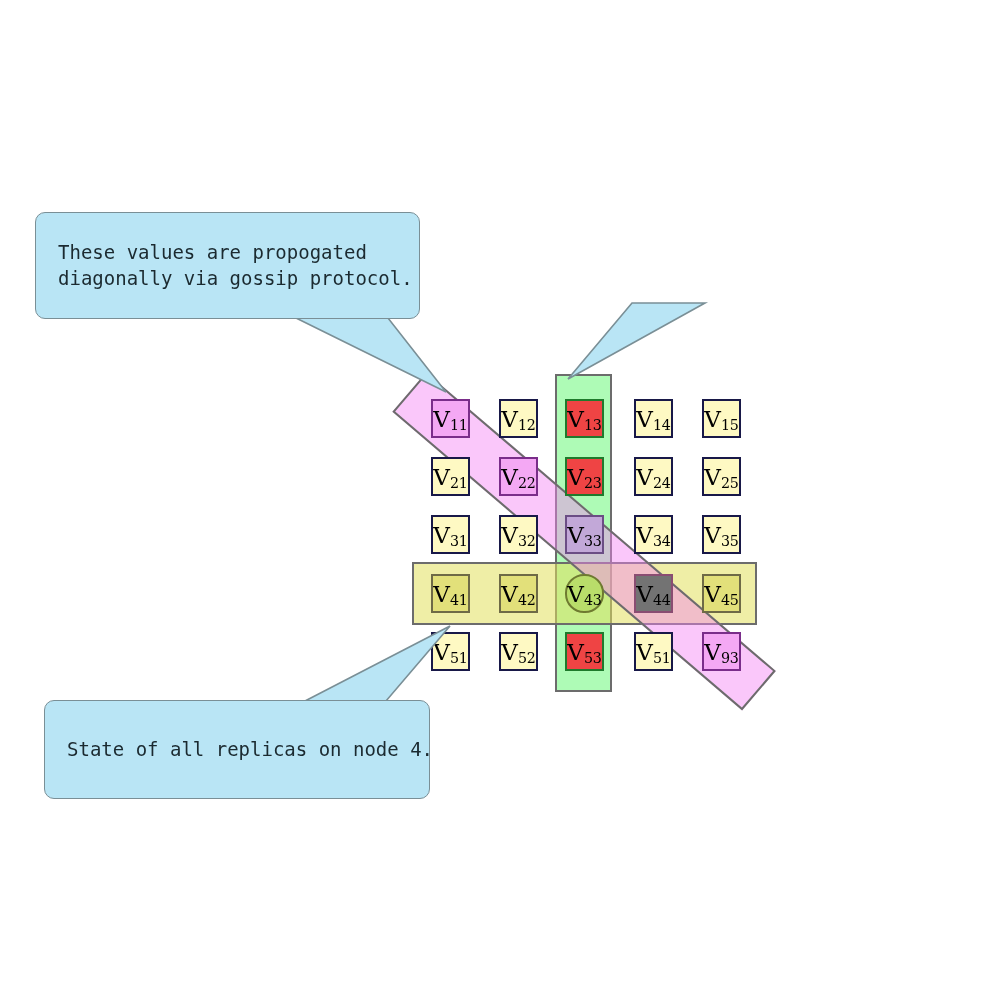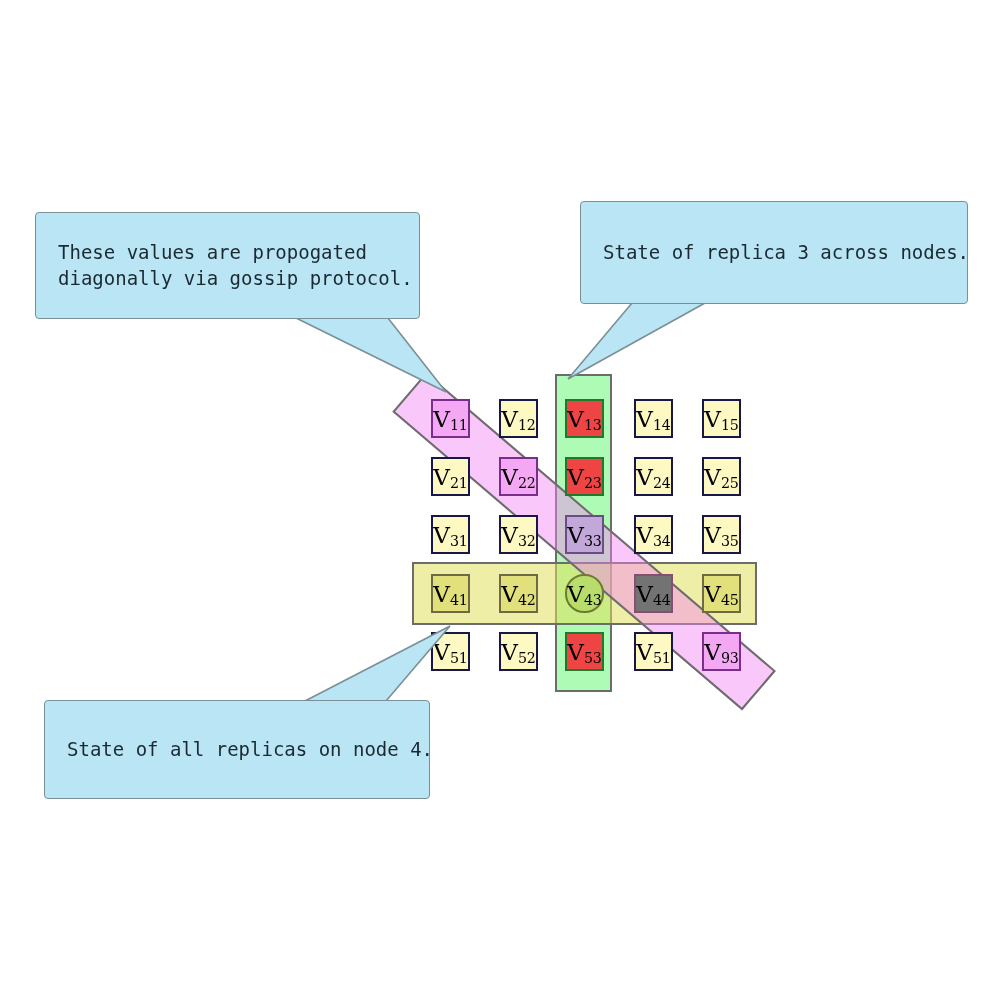--- a/index.html
+++ b/index.html
@@ -14,21 +14,21 @@
     background: #ffffff;
     overflow: hidden;
     font-family: "DejaVu Sans", sans-serif;
   }
 
   
   .callout {
     position: absolute;
     background: #b9e5f5;
     border: 1.6px solid #7a8f96;
-    border-radius: 4px;
+    border-radius: 10px;
     box-sizing: border-box;
     display: flex;
     align-items: center;
     z-index: 30;
   }
   .callout-text {
     font-family: "DejaVu Sans Mono", monospace;
     font-size: 19px;
     line-height: 1.35;
     color: #1b2a30;
@@ -198,21 +198,18 @@
     <polygon points="296,318 388,318 446,392" fill="#b9e5f5" stroke="#7a8f96" stroke-width="1.6"></polygon>
     <polygon points="632,303 705,303 568,379" fill="#b9e5f5" stroke="#7a8f96" stroke-width="1.6"></polygon>
     <polygon points="305,701 386,701 450,626" fill="#b9e5f5" stroke="#7a8f96" stroke-width="1.6"></polygon>
   </svg>
 
   <div class="callout" id="callout-diagonal" style="left:35px; top:212px; width:385px; height:107px;">
     <div class="callout-text">These values are propogated
 diagonally via gossip protocol.</div>
   </div>
 
-  <div class="callout" id="callout-replica" style="left:580px; top:201px; width:388px; height:103px;">
-    <div class="callout-text">State of replica 3 across nodes.</div>
-  </div>
 
   <div class="callout" id="callout-node" style="left:44px; top:700px; width:386px; height:99px;">
     <div class="callout-text">State of all replicas on node 4.</div>
   </div>
 
 </div>
 
 </body></html>

